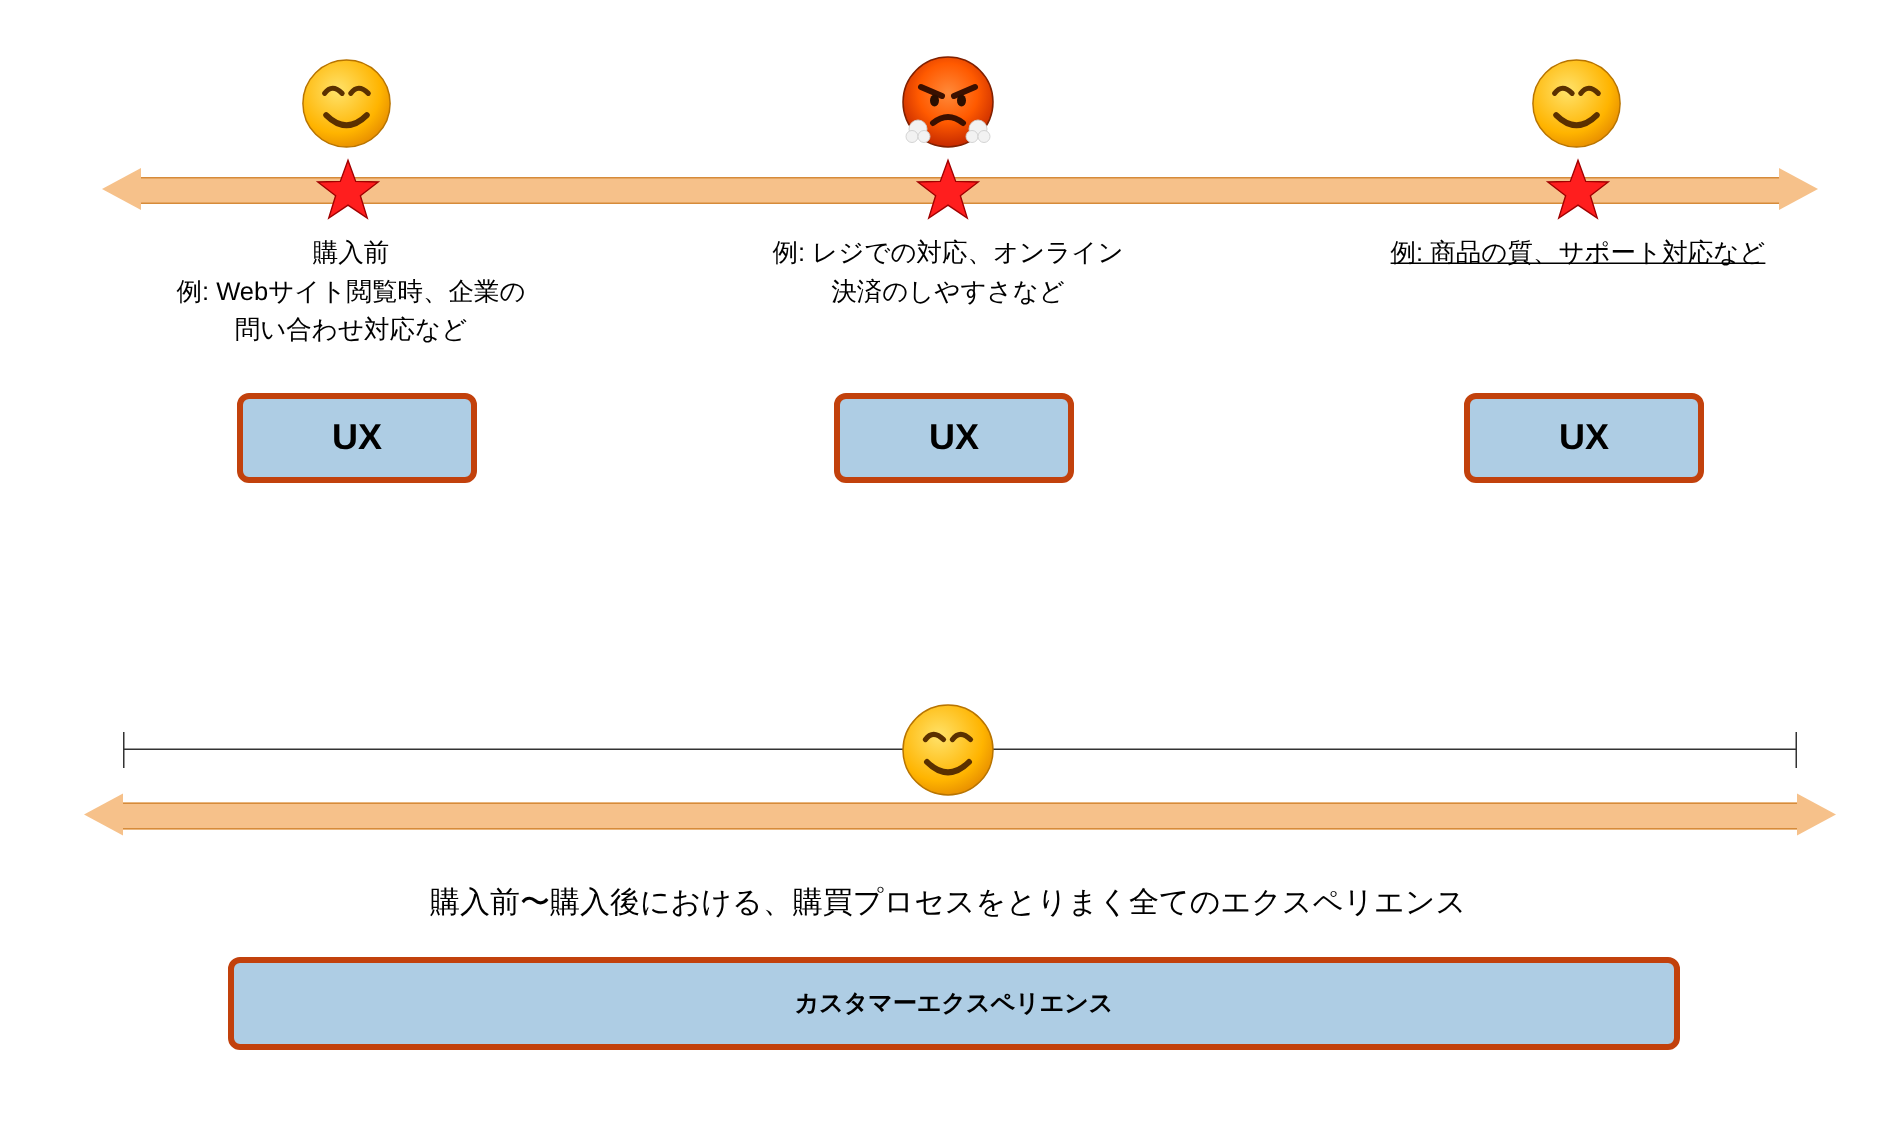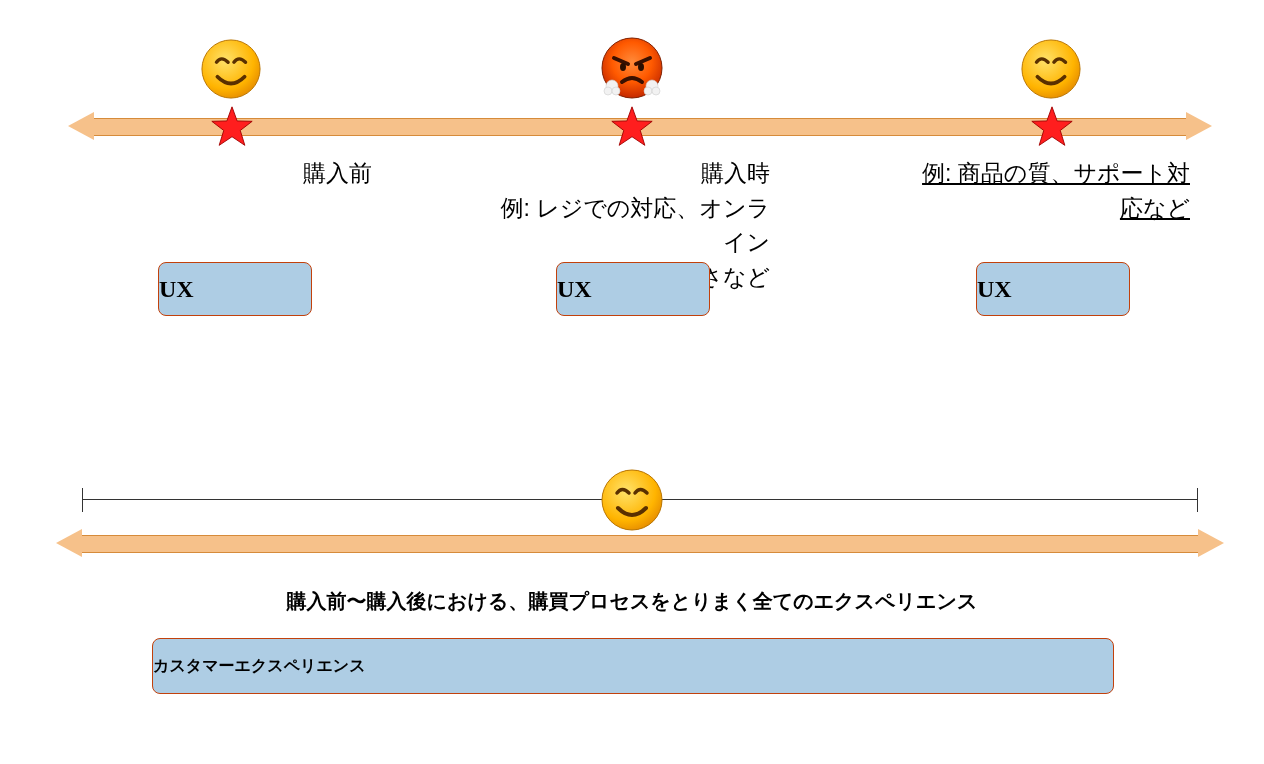--- a/index.html
+++ b/index.html
@@ -15,32 +15,32 @@
   .arrowhead{position:absolute;width:0;height:0;}
   .aleft{border-top:14px solid transparent;border-bottom:14px solid transparent;
          border-right:26px solid #f6c18a;}
   .aright{border-top:14px solid transparent;border-bottom:14px solid transparent;
           border-left:26px solid #f6c18a;}
   
   .face{position:absolute;width:62px;height:62px;}
   
   .starwrap{position:absolute;width:44px;height:44px;}
   
-  .stageT{position:absolute;text-align:right;font-size:23px;line-height:1.5;}
+  .stageT{position:absolute;text-align:center;font-size:17px;line-height:1.5;}
   
-  .uxbox{position:absolute;background:#aecde4;border:1px solid #c2410c;border-radius:8px;
-         display:flex;align-items:center;justify-content:flex-start;font-weight:700;font-family:Liberation Serif, serif;}
+  .uxbox{position:absolute;background:#aecde4;border:4px solid #c2410c;border-radius:8px;
+         display:flex;align-items:center;justify-content:center;font-weight:700;}
   .uxsmall{width:152px;height:52px;font-size:24px;}
   .uxwide{width:960px;height:54px;font-size:16px;}
   
   .bracket{position:absolute;left:82px;top:488px;width:1116px;height:24px;}
   .bracket .hline{position:absolute;left:0;right:0;top:11px;height:0;
                   border-top:1px solid #333;}
   .bracket .tick{position:absolute;top:0;width:0;height:24px;border-left:1px solid #333;}
-  .caption{position:absolute;text-align:center;font-size:20px;font-weight:bold;}
+  .caption{position:absolute;text-align:center;font-size:20px;}
 </style>
 </head>
 <body>
 
 <div class="canvas">
 
   <div class="arrowhead aleft" style="left:68px;top:112px;"></div>
   <div class="arrowbar"></div>
   <div class="arrowhead aright" style="left:1186px;top:112px;"></div>
 
@@ -59,20 +59,22 @@
       <path d="M18 40 q14 14 28 0" stroke="#5a3000" stroke-width="4" fill="none" stroke-linecap="round"></path>
     </svg>
   </div>
   <div class="starwrap" style="left:210px;top:105px;">
     <svg viewBox="0 0 48 48" width="44" height="44">
       <polygon points="24,2 29.6,17.4 46,17.8 33,27.8 38,44 24,34.6 10,44 15,27.8 2,17.8 18.4,17.4" fill="#ff1e1e" stroke="#a00000" stroke-width="1"></polygon>
       </svg>
   </div>
   <div class="stageT" style="left:96px;top:156px;width:276px;">
     <div>購入前</div>
+    <div style="white-space:pre-line;">例: Webサイト閲覧時、企業の
+問い合わせ対応など</div>
   </div>
   <div class="uxbox uxsmall" style="left:158px;top:262px;">
     <span>UX</span>
   </div>
 
   <div class="face" style="left:600px;top:36px;">
     <svg viewBox="0 0 64 64" width="64" height="64">
       <defs>
           <radialGradient id="g2" cx="50%" cy="40%" r="60%">
         <stop offset="0%" stop-color="#ff8a3a"></stop>
@@ -96,21 +98,20 @@
           <circle cx="56" cy="55" r="4"></circle>
       </g>
     </svg>
   </div>
   <div class="starwrap" style="left:610px;top:105px;">
     <svg viewBox="0 0 48 48" width="44" height="44">
       <polygon points="24,2 29.6,17.4 46,17.8 33,27.8 38,44 24,34.6 10,44 15,27.8 2,17.8 18.4,17.4" fill="#ff1e1e" stroke="#a00000" stroke-width="1"></polygon>
       </svg>
   </div>
   <div class="stageT" style="left:494px;top:156px;width:276px;">
-    <div>購入時</div>
     <div style="white-space:pre-line;">例: レジでの対応、オンライン
 決済のしやすさなど</div>
   </div>
   <div class="uxbox uxsmall" style="left:556px;top:262px;">
     <span>UX</span>
   </div>
 
   <div class="face" style="left:1020px;top:38px;">
     <svg viewBox="0 0 64 64" width="62" height="62">
       <circle cx="32" cy="32" r="30" fill="url(#g1)" stroke="#b87400" stroke-width="1"></circle>

